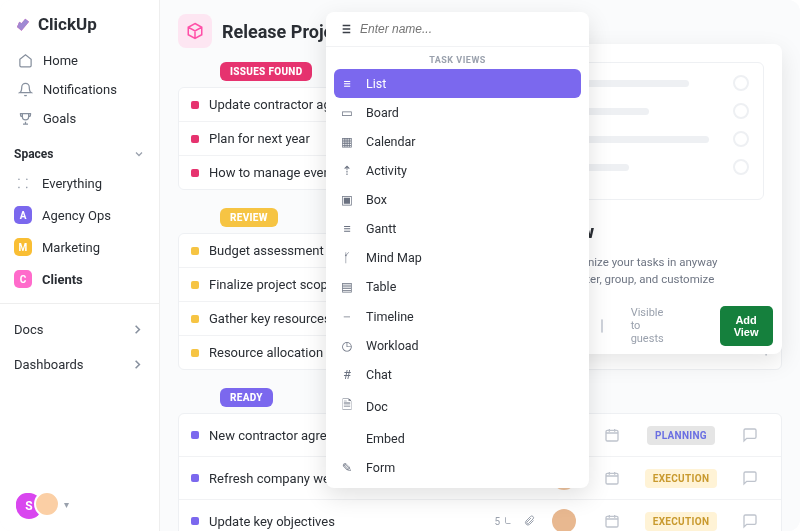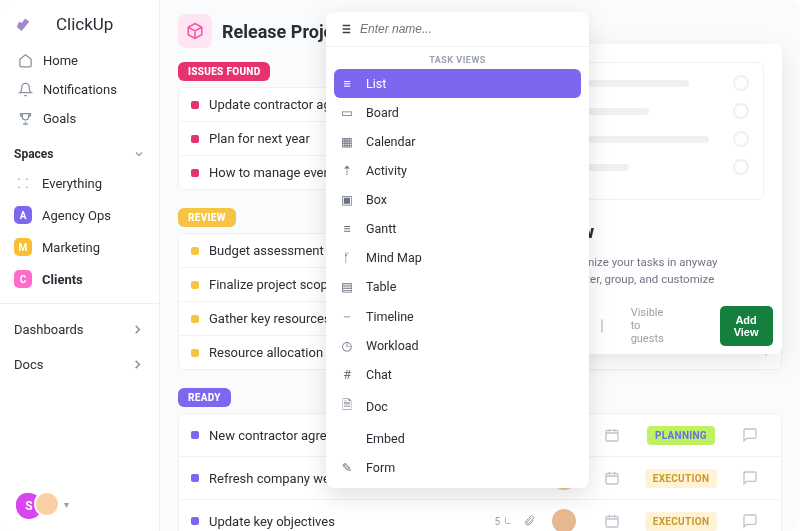--- a/index.html
+++ b/index.html
@@ -1,19 +1,19 @@
 <!DOCTYPE html>
 <html><head>
 <meta charset="utf-8">
 <style>
 * { margin: 0; padding: 0; box-sizing: border-box; }
 body { font-family: -apple-system, BlinkMacSystemFont, "Segoe UI", Roboto, sans-serif; background: #fff; color: #2a2e34; font-size: 13px; overflow: hidden; }
 .app { display: flex; width: 800px; height: 531px; border-radius: 12px; overflow: hidden; background: #fafbfc; }
 .sidebar { width: 160px; background: #fff; border-right: 1px solid #eee; display: flex; flex-direction: column; }
-.logo { display: flex; align-items: center; gap: 24px; padding: 14px 14px 10px; font-weight: 400; font-size: 17px; }
+.logo { display: flex; align-items: center; gap: 6px; padding: 14px 14px 10px; font-weight: 700; font-size: 17px; }
 .logo-mark { width: 18px; height: 18px; }
 .nav { padding: 2px 10px; }
 .nav-item { display: flex; align-items: center; gap: 10px; padding: 7px 8px; border-radius: 6px; cursor: pointer; color: #2a2e34; font-size: 13px; }
 .nav-item svg, .nav-item .glyph { width: 15px; height: 15px; flex-shrink: 0; color: #87909e; }
 .section-header { display: flex; align-items: center; justify-content: space-between; padding: 12px 14px 6px; font-weight: 700; font-size: 12px; color: #2a2e34; }
 .chev { color:#9aa1ad; }
 .space-item { display: flex; align-items: center; gap: 10px; padding: 7px 14px; cursor: pointer; font-size: 13px; }
 .space-chip { width: 18px; height: 18px; border-radius: 5px; display:flex; align-items:center; justify-content:center; color:#fff; font-size:10px; font-weight:700; }
 .space-everything { width:18px; text-align:center; color:#9aa1ad; }
 .divider { border-top: 1px solid #eee; margin: 8px 0; }
@@ -22,31 +22,31 @@
 .avatar { width: 26px; height: 26px; border-radius: 50%; background:#d946ef; border:2px solid #fff; }
 .avatar.face { background:#fbcfa5; }
 .caret { color:#9aa1ad; font-size:10px; }
 
 .main { flex: 1; position: relative; background: #fafbfc; overflow: hidden; }
 .header { display: flex; align-items: center; gap: 10px; padding: 14px 18px 14px; font-size: 18px; font-weight: 700; }
 .proj-icon { width: 34px; height: 34px; border-radius: 8px; background:#fde6f2; display:flex; align-items:center; justify-content:center; }
 
 .content { padding: 0 18px; }
 .group { margin-bottom: 18px; }
-.group-chip { display:inline-block; padding: 4px 10px; border-radius: 6px; font-size: 10px; font-weight: 800; letter-spacing: .3px; color:#fff; margin-bottom: 6px; }
+.group-chip { display:inline-block; padding: 4px 10px; border-radius: 6px; font-size: 10px; font-weight: 800; letter-spacing: .3px; color:#fff; margin-bottom: 6px; margin-left: 42px; }
 .lane { background:#fff; border:1px solid #eef0f3; border-radius: 6px; }
 .row { display:flex; align-items:center; gap:10px; padding: 9px 12px; border-bottom:1px solid #f1f2f4; }
 .row:last-child { border-bottom:none; }
 .dot { width:8px; height:8px; border-radius:2px; flex-shrink:0; }
 .title { flex:1; color:#2a2e34; font-size: 13px; white-space: nowrap; overflow:hidden; text-overflow: ellipsis; }
 .subcount { color:#9aa1ad; font-size:10px; display:flex; align-items:center; gap:3px; }
 .cell { width:38px; display:flex; align-items:center; justify-content:center; color:#bfc4cd; }
 .head { width:24px; height:24px; border-radius:50%; background:#f0d0b8; }
 .badge { font-size: 10px; font-weight:700; letter-spacing:.3px; padding:4px 8px; border-radius:4px; }
-.badge-plan { background:#bef264; color:#6b6fe2; }
+.badge-plan { background:#e5e5e5; color:#6b6fe2; }
 .badge-exec { background:#fff3d6; color:#c99a2f; }
 
 
 .dropdown { position:absolute; top:12px; left:166px; width:263px; background:#fff; border-radius:8px; box-shadow:0 8px 24px rgba(0,0,0,.12); z-index:50; padding-bottom:6px; }
 .dd-input { display:flex; align-items:center; gap:8px; padding:10px 12px; border-bottom:1px solid #f1f2f4; }
 .dd-input input { border:none; outline:none; font-size:12px; flex:1; font-style:italic; color:#9aa1ad; }
 .dd-section-label { font-size:9px; letter-spacing:.5px; color:#9aa1ad; padding:8px 14px 4px; font-weight:700;text-align:center; }
 .dd-item { display:flex; align-items:center; gap:12px; padding:7px 14px; cursor:pointer; font-size:12.5px; color:#2a2e34; }
 .dd-item .ii { width:14px; display:flex; justify-content:center; color:#6a7180; }
 .dd-item.active { background:#7b68ee; color:#fff; border-radius:6px; margin:0 8px; padding:7px 6px; }
@@ -133,27 +133,27 @@
         </div>
         <div class="space-item bold">
           <span class="space-chip" style="background:#ff6bcb">C</span>
           <span>Clients</span>
         </div>
       </div>
 
     <div class="divider"></div>
     <div class="bottom-nav">
       <div class="nav-item">
-        <span>Dashboards</span>
+        <span>Docs</span>
         <svg class="chev" width="12" height="12" viewBox="0 0 24 24" fill="none" stroke="currentColor" stroke-width="2.5">
             <path d="M9 6l6 6-6 6"></path>
           </svg>
       </div>
       <div class="nav-item">
-        <span>Docs</span>
+        <span>Dashboards</span>
         <svg class="chev" width="12" height="12" viewBox="0 0 24 24" fill="none" stroke="currentColor" stroke-width="2.5">
             <path d="M9 6l6 6-6 6"></path>
           </svg>
       </div>
     </div>
 
     <div class="avatar-bar">
       <div class="avatar" style="margin-right:-10px;">
         <svg width="26" height="26" viewBox="0 0 26 26">
             <circle cx="13" cy="13" r="13" fill="#d946ef"></circle>

